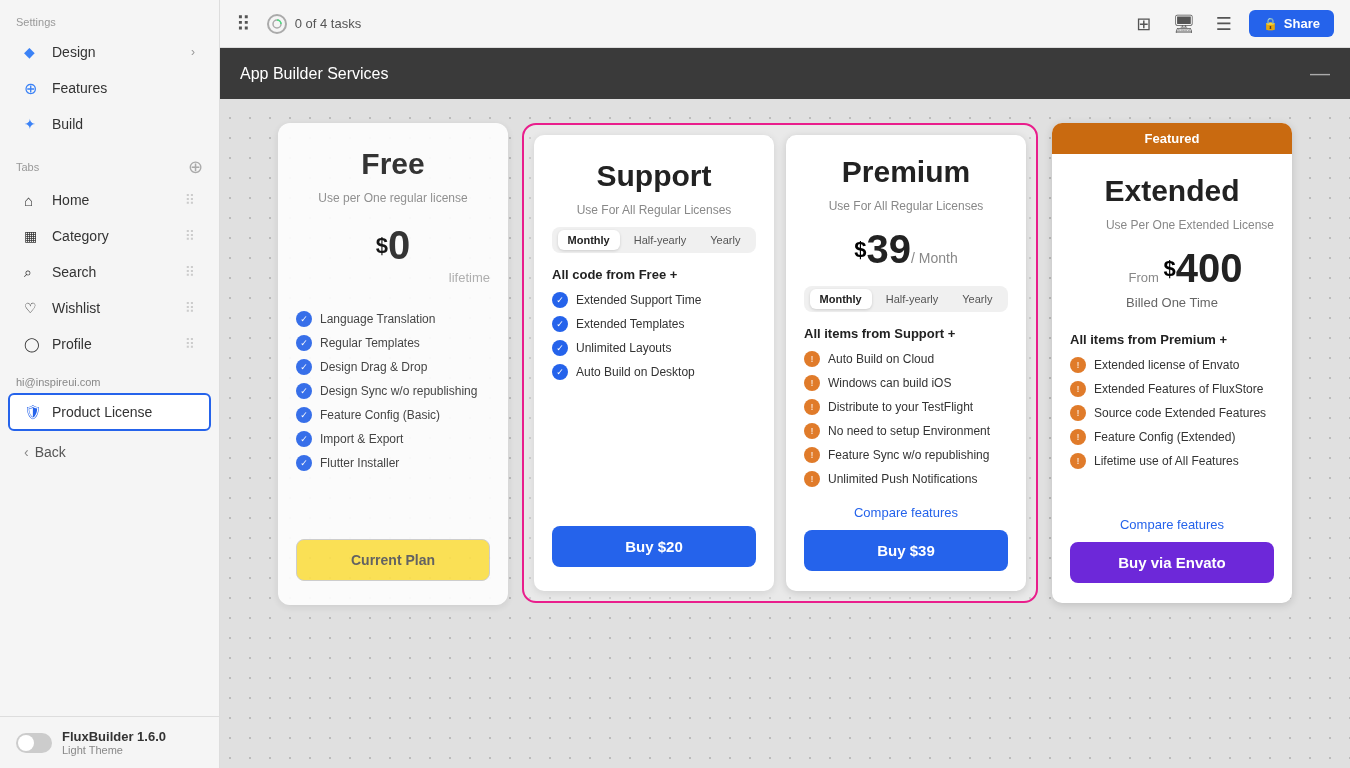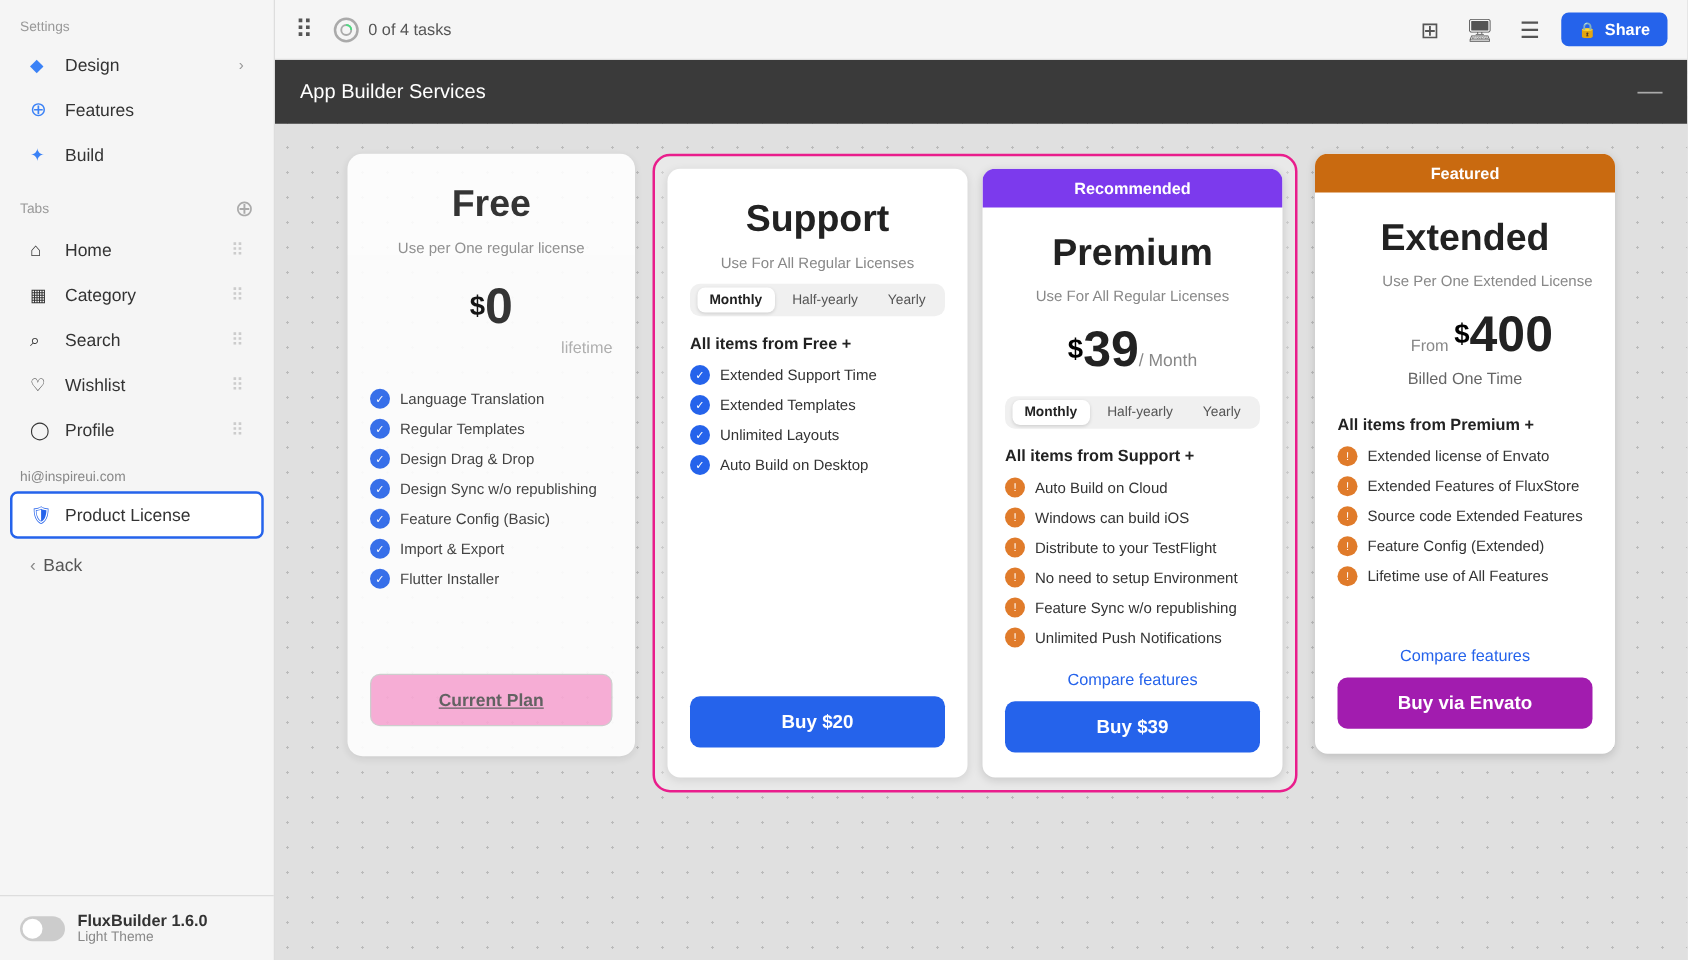--- a/index.html
+++ b/index.html
@@ -130,46 +130,45 @@
         <ul style="list-style:none;display:flex;flex-direction:column;gap:8px;margin-top:8px;">
           <li style="display:flex;align-items:center;gap:8px;font-size:12px;color:#333;"><span style="width:16px;height:16px;border-radius:50%;background:#2563eb;display:flex;align-items:center;justify-content:center;font-size:9px;color:white;flex-shrink:0;">✓</span>Language Translation</li>
           <li style="display:flex;align-items:center;gap:8px;font-size:12px;color:#333;"><span style="width:16px;height:16px;border-radius:50%;background:#2563eb;display:flex;align-items:center;justify-content:center;font-size:9px;color:white;flex-shrink:0;">✓</span>Regular Templates</li>
           <li style="display:flex;align-items:center;gap:8px;font-size:12px;color:#333;"><span style="width:16px;height:16px;border-radius:50%;background:#2563eb;display:flex;align-items:center;justify-content:center;font-size:9px;color:white;flex-shrink:0;">✓</span>Design Drag &amp; Drop</li>
           <li style="display:flex;align-items:center;gap:8px;font-size:12px;color:#333;"><span style="width:16px;height:16px;border-radius:50%;background:#2563eb;display:flex;align-items:center;justify-content:center;font-size:9px;color:white;flex-shrink:0;">✓</span>Design Sync w/o republishing</li>
           <li style="display:flex;align-items:center;gap:8px;font-size:12px;color:#333;"><span style="width:16px;height:16px;border-radius:50%;background:#2563eb;display:flex;align-items:center;justify-content:center;font-size:9px;color:white;flex-shrink:0;">✓</span>Feature Config (Basic)</li>
           <li style="display:flex;align-items:center;gap:8px;font-size:12px;color:#333;"><span style="width:16px;height:16px;border-radius:50%;background:#2563eb;display:flex;align-items:center;justify-content:center;font-size:9px;color:white;flex-shrink:0;">✓</span>Import &amp; Export</li>
           <li style="display:flex;align-items:center;gap:8px;font-size:12px;color:#333;"><span style="width:16px;height:16px;border-radius:50%;background:#2563eb;display:flex;align-items:center;justify-content:center;font-size:9px;color:white;flex-shrink:0;">✓</span>Flutter Installer</li>
         </ul>
         <div style="flex:1;min-height:40px;"></div>
-        <button style="border-radius:8px;padding:12px;font-size:14px;font-weight:600;cursor:pointer;border:1.5px solid #ccc;background:#f9a8d4;color:#555;text-align:center;margin-top:8px;text-decoration:underline;">Current Plan</button>
+        <button style="border-radius:8px;padding:12px;font-size:14px;font-weight:600;cursor:pointer;border:1.5px solid #ccc;background:#fde047;color:#555;text-align:center;margin-top:8px;">Current Plan</button>
       </div>
 
       <div style="border:2.5px solid #e91e8c;border-radius:14px;padding:10px;display:flex;gap:12px;background:rgba(255,255,255,0.3);">
 
         <div style="background:white;border-radius:10px;padding:24px 18px;width:240px;display:flex;flex-direction:column;gap:10px;box-shadow:0 2px 8px rgba(0,0,0,0.1);">
           <div style="font-size:30px;font-weight:800;text-align:center;color:#222;">Support</div>
           <div style="font-size:12px;color:#888;text-align:center;">Use For All Regular Licenses</div>
           <div style="display:flex;gap:4px;background:#f0f0f0;border-radius:8px;padding:3px;justify-content:center;">
             <button style="padding:4px 10px;border-radius:6px;border:none;background:white;box-shadow:0 1px 3px rgba(0,0,0,0.15);font-size:11px;color:#222;font-weight:600;cursor:pointer;">Monthly</button>
             <button style="padding:4px 10px;border-radius:6px;border:none;background:transparent;font-size:11px;color:#555;cursor:pointer;">Half-yearly</button>
             <button style="padding:4px 10px;border-radius:6px;border:none;background:transparent;font-size:11px;color:#555;cursor:pointer;">Yearly</button>
           </div>
-          <div style="font-size:13px;font-weight:700;color:#222;margin-top:4px;">All items from Free +</div>
+          <div style="font-size:13px;font-weight:700;color:#222;margin-top:4px;">All code from Free +</div>
           <ul style="list-style:none;display:flex;flex-direction:column;gap:8px;">
             <li style="display:flex;align-items:center;gap:8px;font-size:12px;color:#333;"><span style="width:16px;height:16px;border-radius:50%;background:#2563eb;display:flex;align-items:center;justify-content:center;font-size:9px;color:white;flex-shrink:0;">✓</span>Extended Support Time</li>
             <li style="display:flex;align-items:center;gap:8px;font-size:12px;color:#333;"><span style="width:16px;height:16px;border-radius:50%;background:#2563eb;display:flex;align-items:center;justify-content:center;font-size:9px;color:white;flex-shrink:0;">✓</span>Extended Templates</li>
             <li style="display:flex;align-items:center;gap:8px;font-size:12px;color:#333;"><span style="width:16px;height:16px;border-radius:50%;background:#2563eb;display:flex;align-items:center;justify-content:center;font-size:9px;color:white;flex-shrink:0;">✓</span>Unlimited Layouts</li>
             <li style="display:flex;align-items:center;gap:8px;font-size:12px;color:#333;"><span style="width:16px;height:16px;border-radius:50%;background:#2563eb;display:flex;align-items:center;justify-content:center;font-size:9px;color:white;flex-shrink:0;">✓</span>Auto Build on Desktop</li>
           </ul>
           <div style="flex:1;min-height:20px;"></div>
           <button style="border-radius:8px;padding:12px;font-size:15px;font-weight:700;cursor:pointer;border:none;background:#2563eb;color:white;text-align:center;margin-top:8px;">Buy $20</button>
         </div>
 
         <div style="background:white;border-radius:10px;width:240px;display:flex;flex-direction:column;box-shadow:0 2px 8px rgba(0,0,0,0.15);overflow:hidden;">
-          <div style="background:#7c3aed;padding:8px;text-align:center;font-size:13px;font-weight:600;color:white;">Recommended</div>
           <div style="padding:20px 18px;display:flex;flex-direction:column;gap:10px;flex:1;">
             <div style="font-size:30px;font-weight:800;text-align:center;color:#222;">Premium</div>
             <div style="font-size:12px;color:#888;text-align:center;">Use For All Regular Licenses</div>
             <div style="text-align:center;padding:4px 0;">
               <span style="font-size:22px;font-weight:700;vertical-align:super;">$</span><span style="font-size:40px;font-weight:800;color:#222;">39</span><span style="font-size:14px;color:#888;font-weight:400;">/ Month</span>
             </div>
             <div style="display:flex;gap:4px;background:#f0f0f0;border-radius:8px;padding:3px;justify-content:center;">
               <button style="padding:4px 10px;border-radius:6px;border:none;background:white;box-shadow:0 1px 3px rgba(0,0,0,0.15);font-size:11px;color:#222;font-weight:600;cursor:pointer;">Monthly</button>
               <button style="padding:4px 10px;border-radius:6px;border:none;background:transparent;font-size:11px;color:#555;cursor:pointer;">Half-yearly</button>
               <button style="padding:4px 10px;border-radius:6px;border:none;background:transparent;font-size:11px;color:#555;cursor:pointer;">Yearly</button>
@@ -201,19 +200,19 @@
           <div style="font-size:13px;font-weight:700;color:#222;margin-top:8px;">All items from Premium +</div>
           <ul style="list-style:none;display:flex;flex-direction:column;gap:8px;">
             <li style="display:flex;align-items:center;gap:8px;font-size:12px;color:#333;"><span style="width:16px;height:16px;border-radius:50%;background:#e07b2a;display:flex;align-items:center;justify-content:center;font-size:9px;color:white;flex-shrink:0;">!</span>Extended license of Envato</li>
             <li style="display:flex;align-items:center;gap:8px;font-size:12px;color:#333;"><span style="width:16px;height:16px;border-radius:50%;background:#e07b2a;display:flex;align-items:center;justify-content:center;font-size:9px;color:white;flex-shrink:0;">!</span>Extended Features of FluxStore</li>
             <li style="display:flex;align-items:center;gap:8px;font-size:12px;color:#333;"><span style="width:16px;height:16px;border-radius:50%;background:#e07b2a;display:flex;align-items:center;justify-content:center;font-size:9px;color:white;flex-shrink:0;">!</span>Source code Extended Features</li>
             <li style="display:flex;align-items:center;gap:8px;font-size:12px;color:#333;"><span style="width:16px;height:16px;border-radius:50%;background:#e07b2a;display:flex;align-items:center;justify-content:center;font-size:9px;color:white;flex-shrink:0;">!</span>Feature Config (Extended)</li>
             <li style="display:flex;align-items:center;gap:8px;font-size:12px;color:#333;"><span style="width:16px;height:16px;border-radius:50%;background:#e07b2a;display:flex;align-items:center;justify-content:center;font-size:9px;color:white;flex-shrink:0;">!</span>Lifetime use of All Features</li>
           </ul>
           <div style="flex:1;min-height:20px;"></div>
           <a style="text-align:center;color:#2563eb;font-size:13px;cursor:pointer;text-decoration:none;display:block;margin-top:8px;">Compare features</a>
-          <button style="border-radius:8px;padding:12px;font-size:15px;font-weight:700;cursor:pointer;border:none;background:#a21caf;color:white;text-align:center;">Buy via Envato</button>
+          <button style="border-radius:8px;padding:12px;font-size:15px;font-weight:700;cursor:pointer;border:none;background:#6d28d9;color:white;text-align:center;">Buy via Envato</button>
         </div>
       </div>
 
     </div>
   </div>
 </div>
 
 </body></html>

